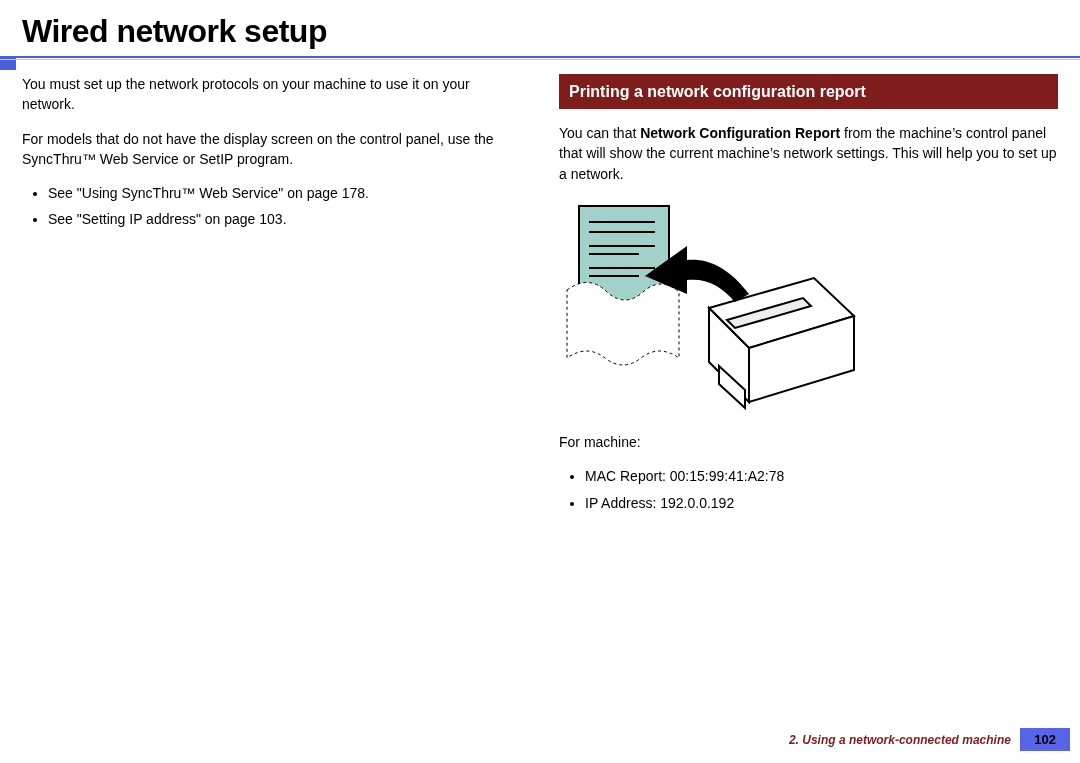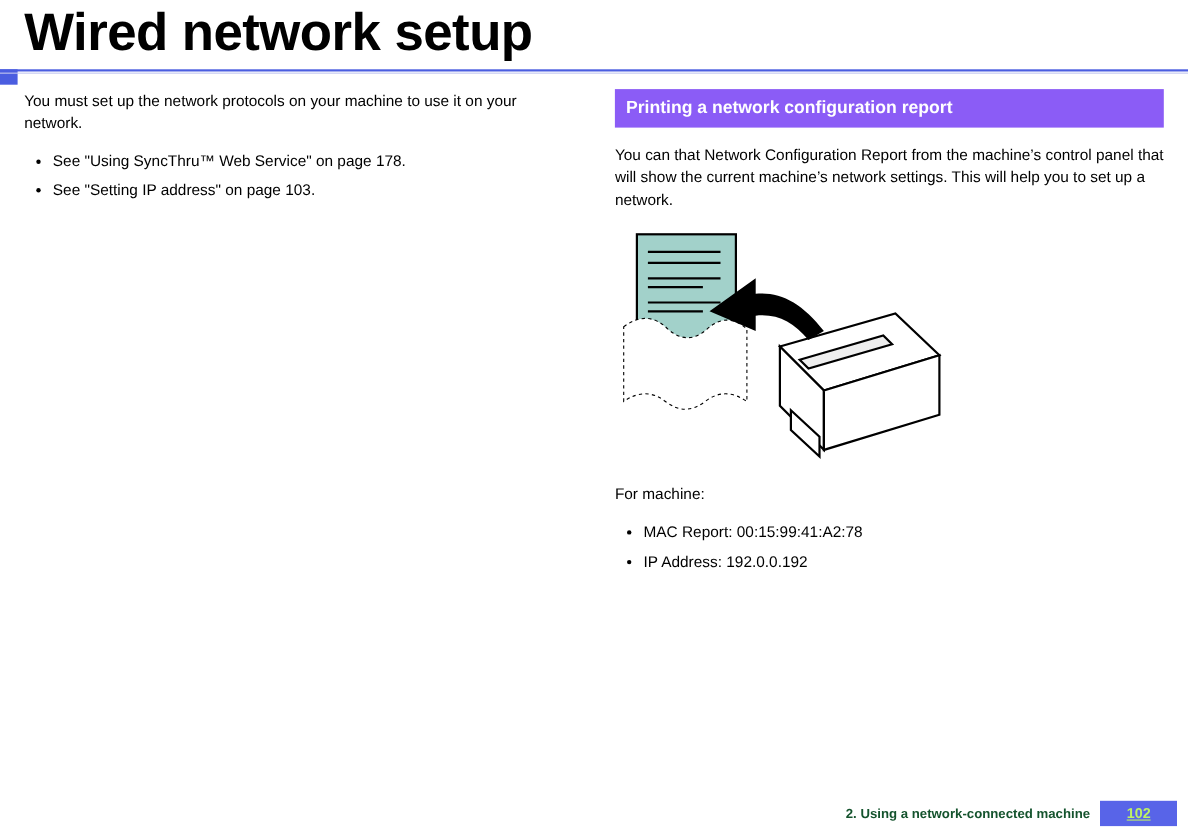--- a/index.html
+++ b/index.html
@@ -10,24 +10,24 @@
     background: #fff;
     color: #000;
     overflow: hidden;
   }
   .page {
     position: relative;
     width: 1080px;
     height: 763px;
   }
   .title {
-    font-size: 48px;
+    font-size: 32px;
     font-weight: 700;
     letter-spacing: -0.5px;
-    padding: 2px 0 6px 22px;
+    padding: 13px 0 6px 22px;
     color: #000;
   }
   .title-rule {
     position: relative;
     height: 4px;
     margin-left: 0;
     margin-right: 0;
     margin-bottom: 14px;
   }
   .title-rule .thick {
@@ -46,21 +46,21 @@
   .cols {
     display: flex;
     padding: 0 22px 0 22px;
     gap: 38px;
   }
   .col { flex: 1 1 0; font-size: 14px; line-height: 1.45; }
   .col p { margin: 0 0 14px 0; }
   .col ul { margin: 0 0 14px 0; padding-left: 26px; }
   .col ul li { margin-bottom: 6px; list-style-type: disc; font-size: 14px; }
   .sect-head {
-    background: #8b5cf6;
+    background: #7f1d1d;
     color: #fff;
     font-weight: 700;
     font-size: 16px;
     padding: 6px 10px;
     margin: 0 0 14px 0;
   }
   .illus {
     width: 300px; height: 220px;
     margin: 4px 0 14px 0;
   }
@@ -76,41 +76,41 @@
   .inline-icon::before, .inline-icon::after {
     content: "";
     position: absolute;
     left: 6px; top: 2px;
     width: 1.5px; height: 10px;
     background: #000;
   }
   .inline-icon::before { transform: rotate(45deg); }
   .inline-icon::after  { transform: rotate(-45deg); }
 
-  b { font-weight: 400; }
+  b { font-weight: 700; }
 
   .footer {
     position: absolute;
     bottom: 12px;
     right: 10px;
     font-size: 12px;
   }
   .footer .chap {
-    color: #14532d;
+    color: #7f1d1d;
     font-weight: 700;
     padding-right: 6px;
+    font-style: italic;
   }
   .footer .pg {
     display: inline-block;
     background: #5864e8;
-    color: #bef264;
+    color: #000000;
     font-weight: 700;
-    padding: 4px 24px;
+    padding: 4px 14px;
     font-size: 13px;
-    text-decoration: underline;
   }
 
   
   svg { display: block; }
 </style>
 </head>
 <body>
 
 <div class="page">
 
@@ -118,20 +118,21 @@
   <div class="title-rule">
     <div class="tabstub"></div>
     <div class="thick"></div>
     <div class="thin"></div>
   </div>
 
   <div class="cols">
 
     <div class="col">
       <p>You must set up the network protocols on your machine to use it on your network.</p>
+      <p>For models that do not have the display screen on the control panel, use the SyncThru™ Web Service or SetIP program.</p>
       <ul>
         <li>See "Using SyncThru™ Web Service" on page 178.</li>
         <li>See "Setting IP address" on page 103.</li>
       </ul>
     </div>
 
     <div class="col">
       <div class="sect-head">Printing a network configuration report</div>
 
       <p>

